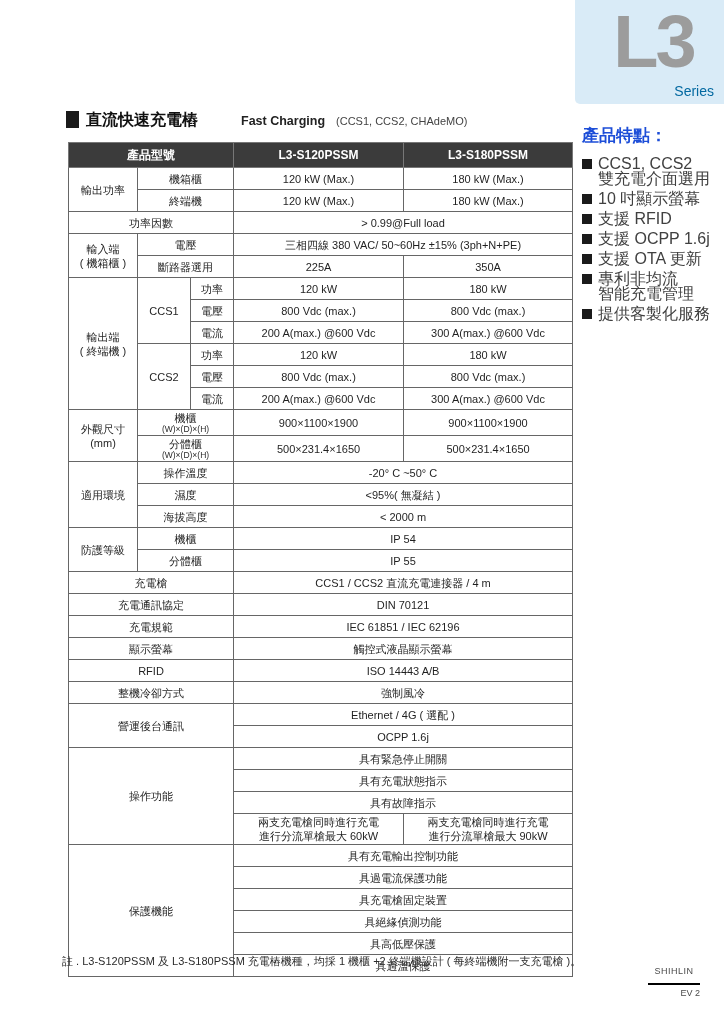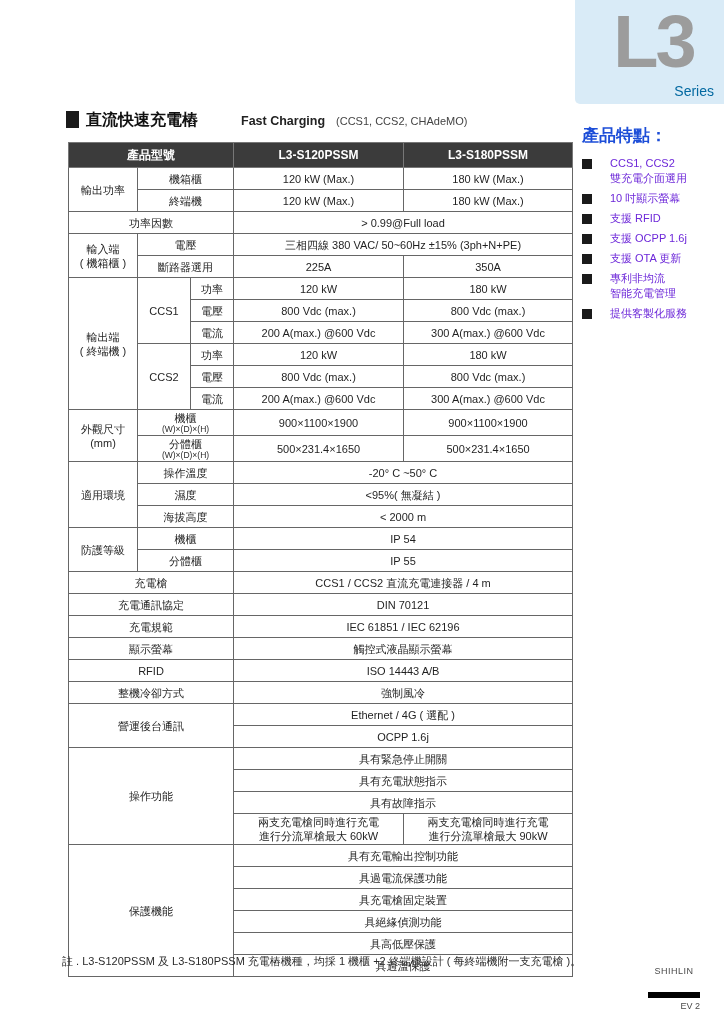--- a/index.html
+++ b/index.html
@@ -43,26 +43,26 @@
     background:var(--header-bg,#3b3b3b);color:#fff;font-weight:bold;
     font-size:12px;height:22px;border-color:#777;
   }
   table.spec .t{white-space:pre-line;}
   table.spec .sub{font-size:8.5px;line-height:9px;color:#2a2a2a;}
   
   .features{position:absolute;left:582px;top:124px;width:138px;}
   .features-heading{font-size:17px;font-weight:bold;margin-bottom:9px;color:#1d4ed8;}
   .feature{display:flex;margin-bottom:5px;}
   .fb{flex:0 0 10px;width:10px;height:10px;background:#1a1a1a;margin:3px 6px 0 0;}
-  .ft{font-size:11px;line-height:15px;white-space:pre-line;color:#6d28d9;margin-left:12px;}
+  .ft{font-size:16px;line-height:15px;white-space:pre-line;color:#404040;}
   
   .note{position:absolute;left:62px;top:954px;width:540px;font-size:11px;color:#2b2b2b;}
   
   .footer{position:absolute;left:648px;top:966px;width:52px;text-align:center;}
-  .footer .brand{font-size:9px;color:#4a4a4a;letter-spacing:0.5px;padding-bottom:16px;border-bottom:6px solid #000000;}
+  .footer .brand{font-size:9px;color:#4a4a4a;letter-spacing:0.5px;padding-bottom:7px;border-bottom:2px solid #000000;}
   .footer .page{font-size:9px;color:#4a4a4a;padding-top:3px;text-align:right;padding-left:6px;}
 </style>
 </head>
 <body>
 
 <div id="page" style="--header-bg: #3b3b3b; --border: #666666; --logo-bg: #d9ebf7; --logo-text: #9c9c9c;">
 
   <div class="logo-box">
     <div class="logo-big">L3</div>
     <div class="logo-series">Series</div>

